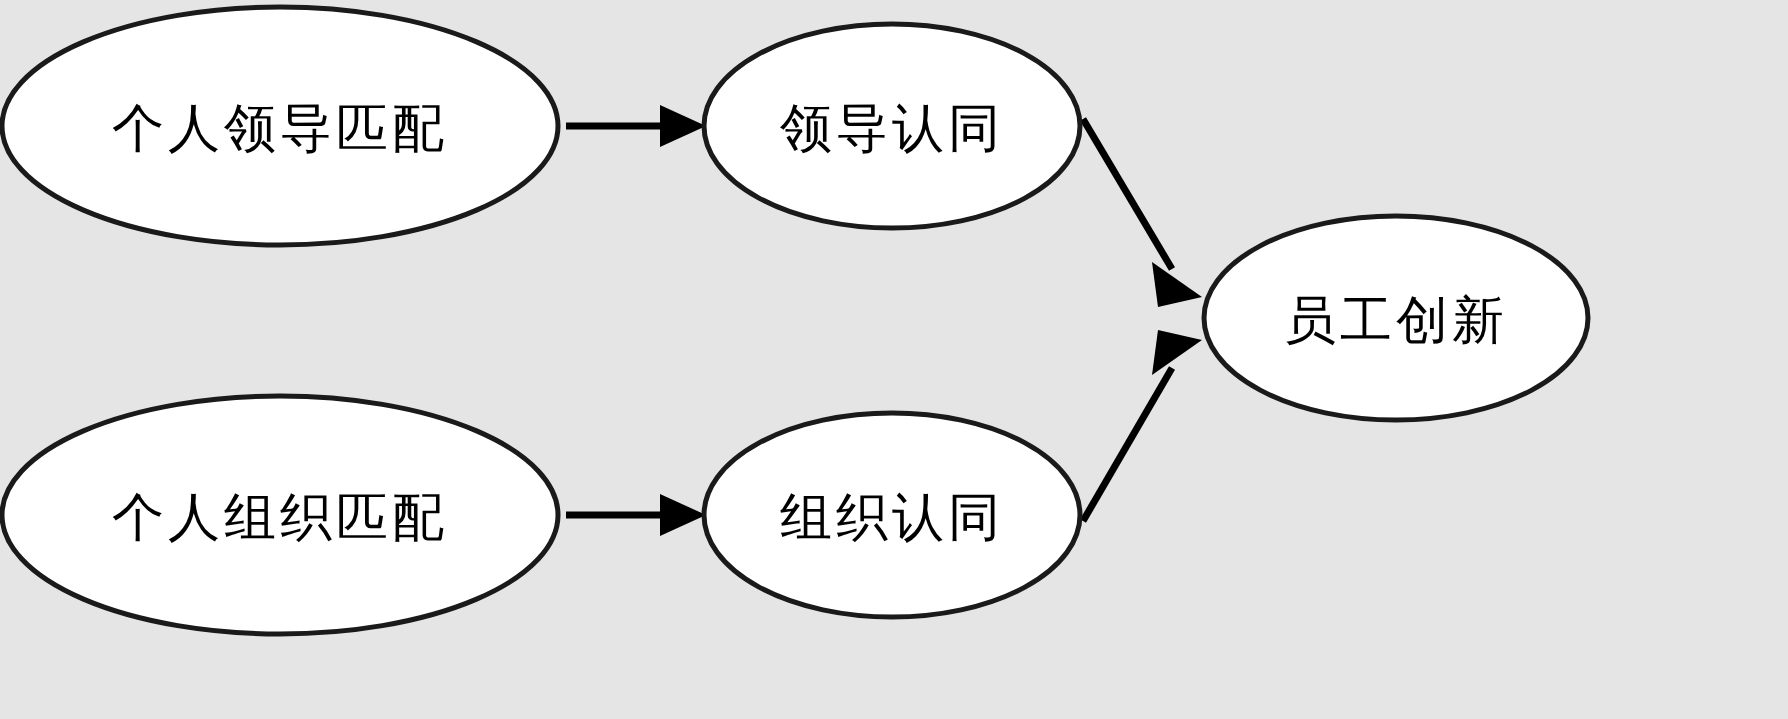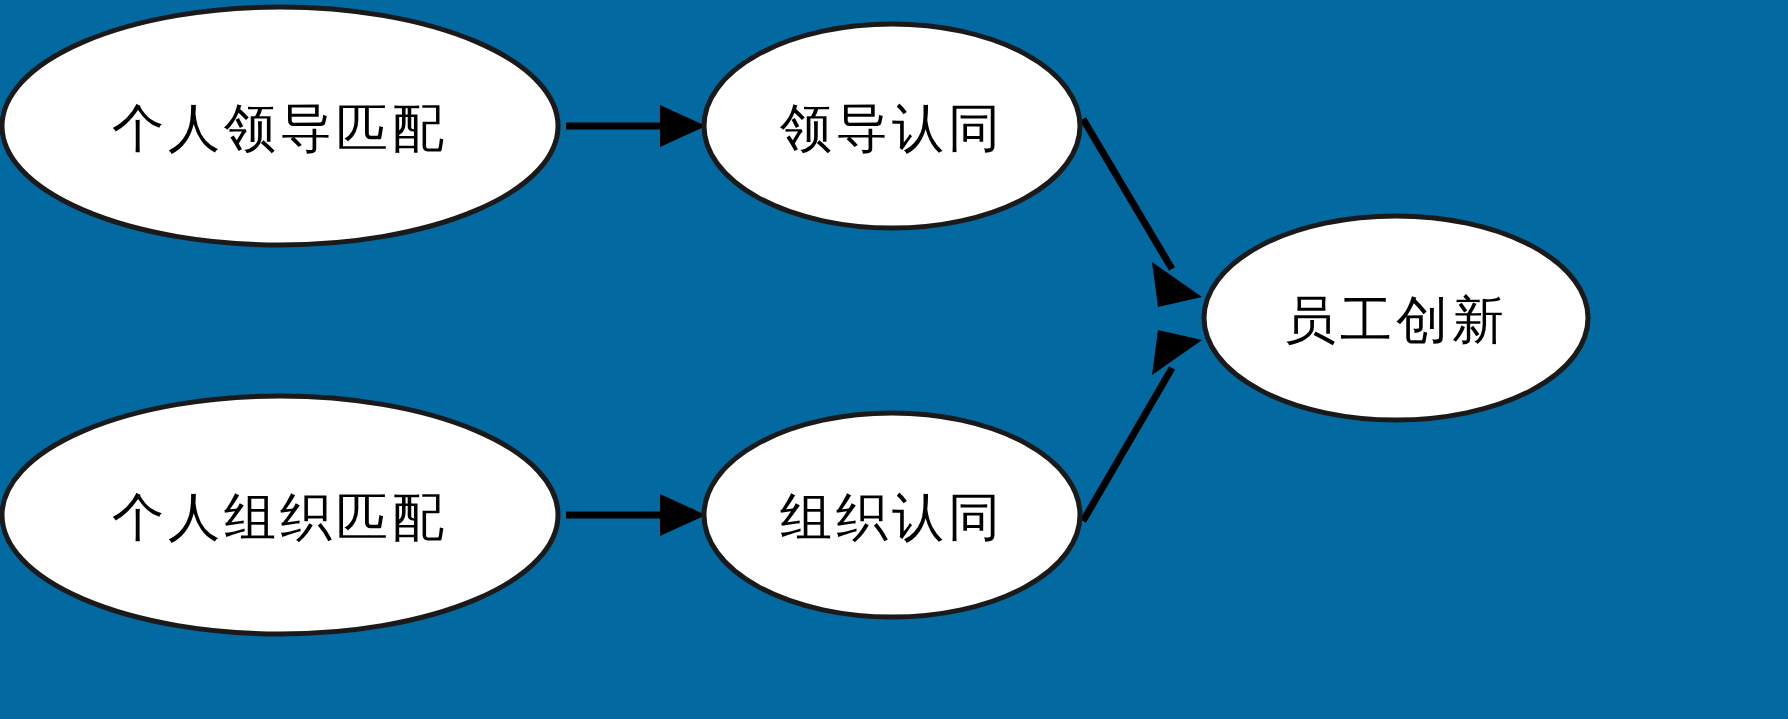--- a/index.html
+++ b/index.html
@@ -4,21 +4,21 @@
 <style>
   html, body {
     margin: 0;
     padding: 0;
     background: #ffffff;
   }
   #canvas {
     position: relative;
     width: 1788px;
     height: 719px;
-    background: #0369a1;
+    background: #e5e5e5;
     overflow: hidden;
     text-align: center;
   }
   svg#diagram {
     display: block;
     width: 1788px;
     height: 719px;
   }
   .node-ellipse {
     fill: #ffffff;

